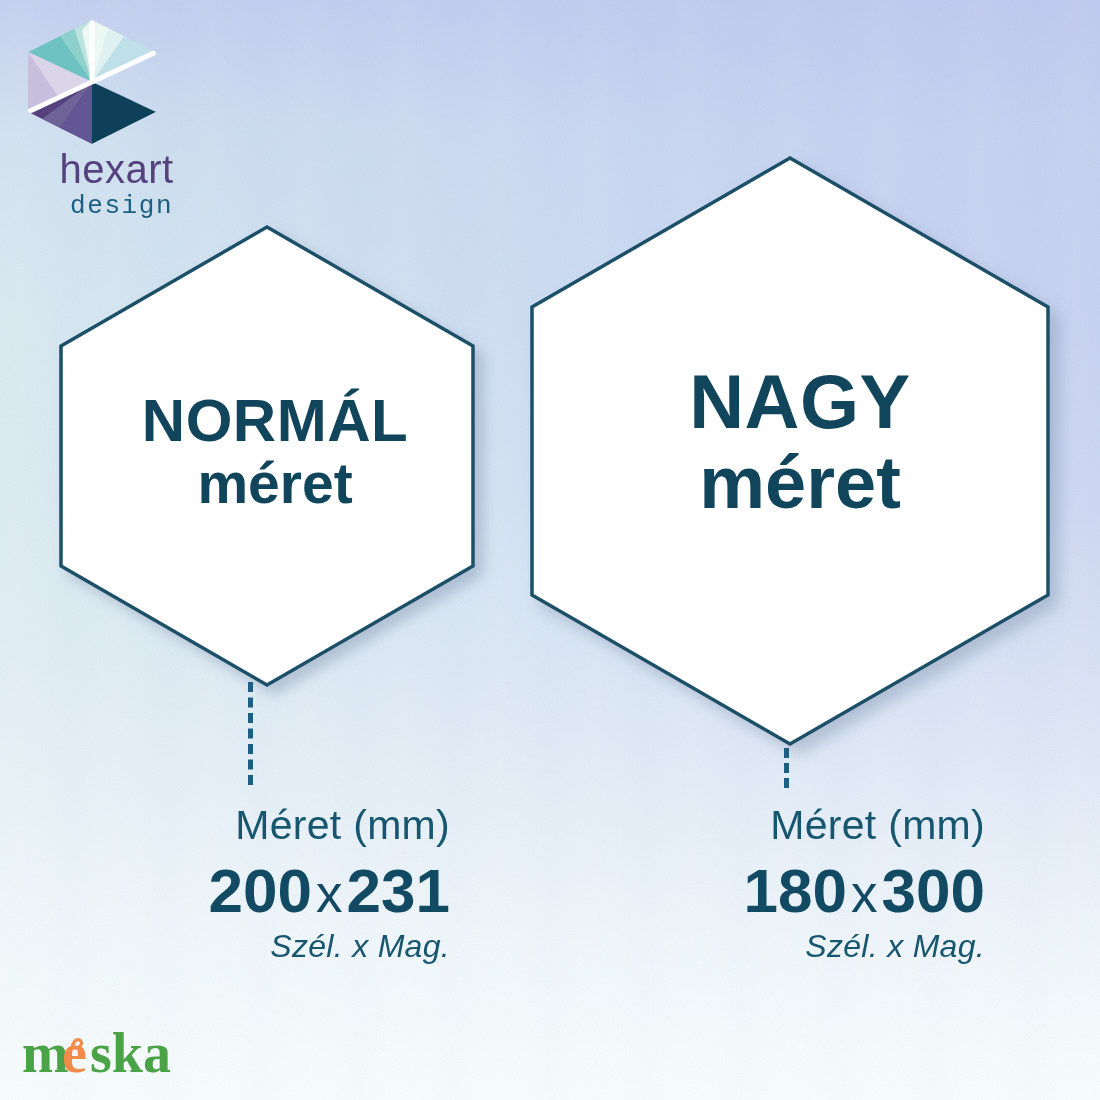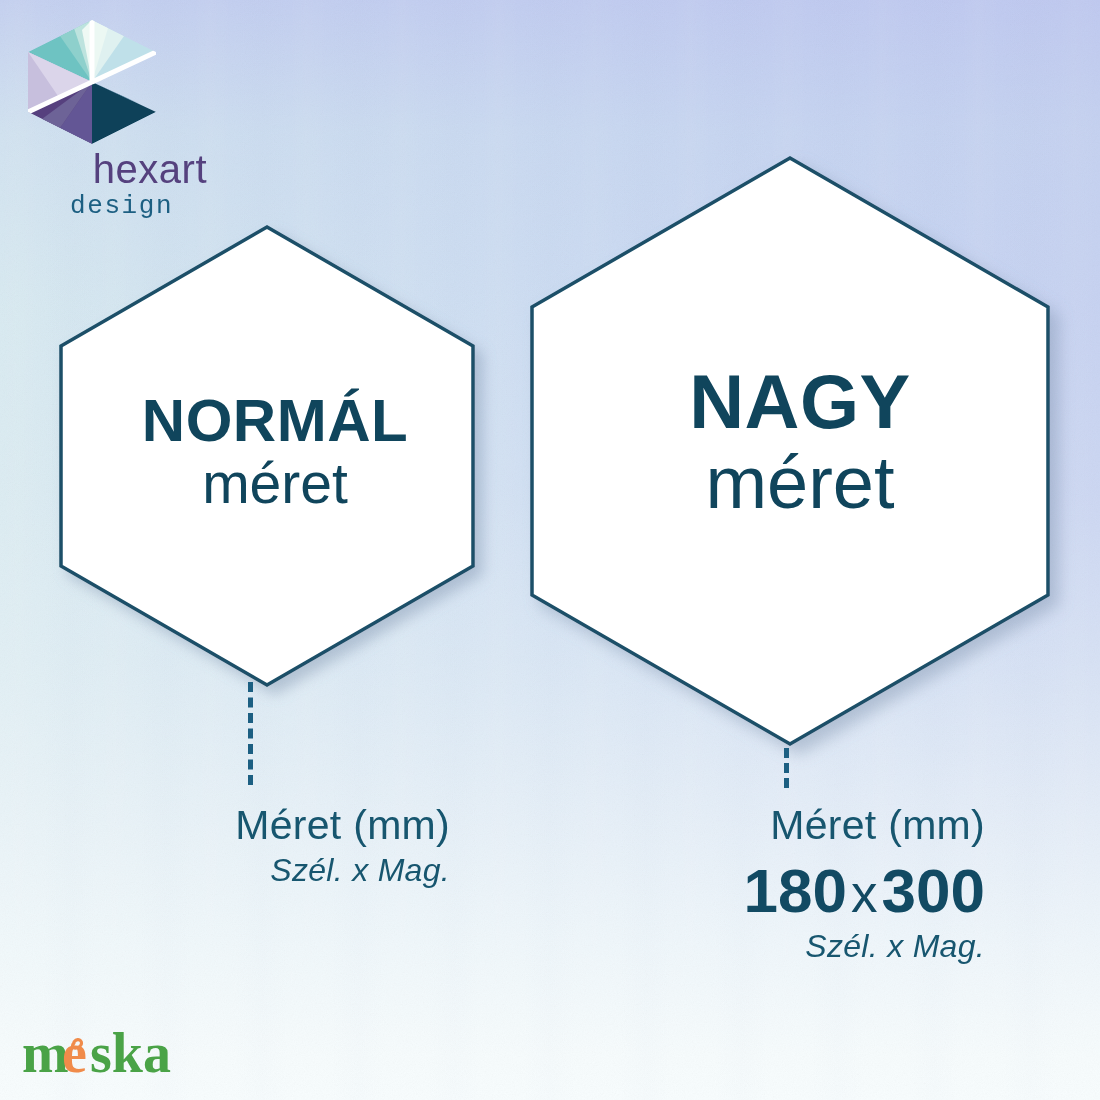--- a/index.html
+++ b/index.html
@@ -77,21 +77,21 @@
     text-align: center;
     color: #10455c;
     line-height: 1;
     pointer-events: none;
   }
   .hex-title {
     font-weight: bold;
     letter-spacing: .5px;
   }
   .hex-sub {
-    font-weight: 400;
+    font-weight: 700;
   }
 
   
   .dash {
     position: absolute;
     width: 0;
     border-left: 5px dashed #1c5f82;
   }
 
   
@@ -136,21 +136,21 @@
     width: 185px;
   }
   .brand-mark { display: block; }
   .brand-name {
     margin-top: 3px;
     font-size: 40px;
     font-weight: 300;
     letter-spacing: .5px;
     color: #55417e;
     line-height: 1;
-    text-align: right;
+    text-align: center;
     padding-left: 4px;
   }
   .brand-sub {
     margin-top: 4px;
     font-size: 26px;
     font-weight: 300;
     letter-spacing: 1.6px;
     color: #1c5f82;
     line-height: 1;
     text-align: left;
@@ -235,20 +235,23 @@
       <polygon points="212,12 418,131 418,351 212,470 6,351 6,131" fill="#ffffff" stroke="#1b4f68" stroke-width="3.5" filter="url(#sh1)"></polygon>
     </svg>
     <div class="hex-label hex-title" style="top:176px; font-size:60px;">NORMÁL</div>
     <div class="hex-label hex-sub" style="top:240px; font-size:57px;">méret</div>
   </div>
 
   <div class="dash" style="left:248px; top:682px; height:103px;"></div>
 
   <div class="size-block" style="left:50px; top:805px; width:400px;">
     <div class="size-caption">Méret (mm)</div>
+    <div class="size-value">
+      <span>200</span><span class="sep">x</span><span>231</span>
+    </div>
     <div class="size-axes">Szél. x Mag.</div>
   </div>
 
   <div class="hex" style="left:520px; top:146px;">
     <svg width="560" height="610" viewBox="0 0 560 610">
       <defs>
         <filter id="sh2" x="-20%" y="-20%" width="150%" height="150%">
           <feDropShadow dx="9" dy="9" stdDeviation="8" flood-color="#7e93ad" flood-opacity="0.45"></feDropShadow>
         </filter>
       </defs>

